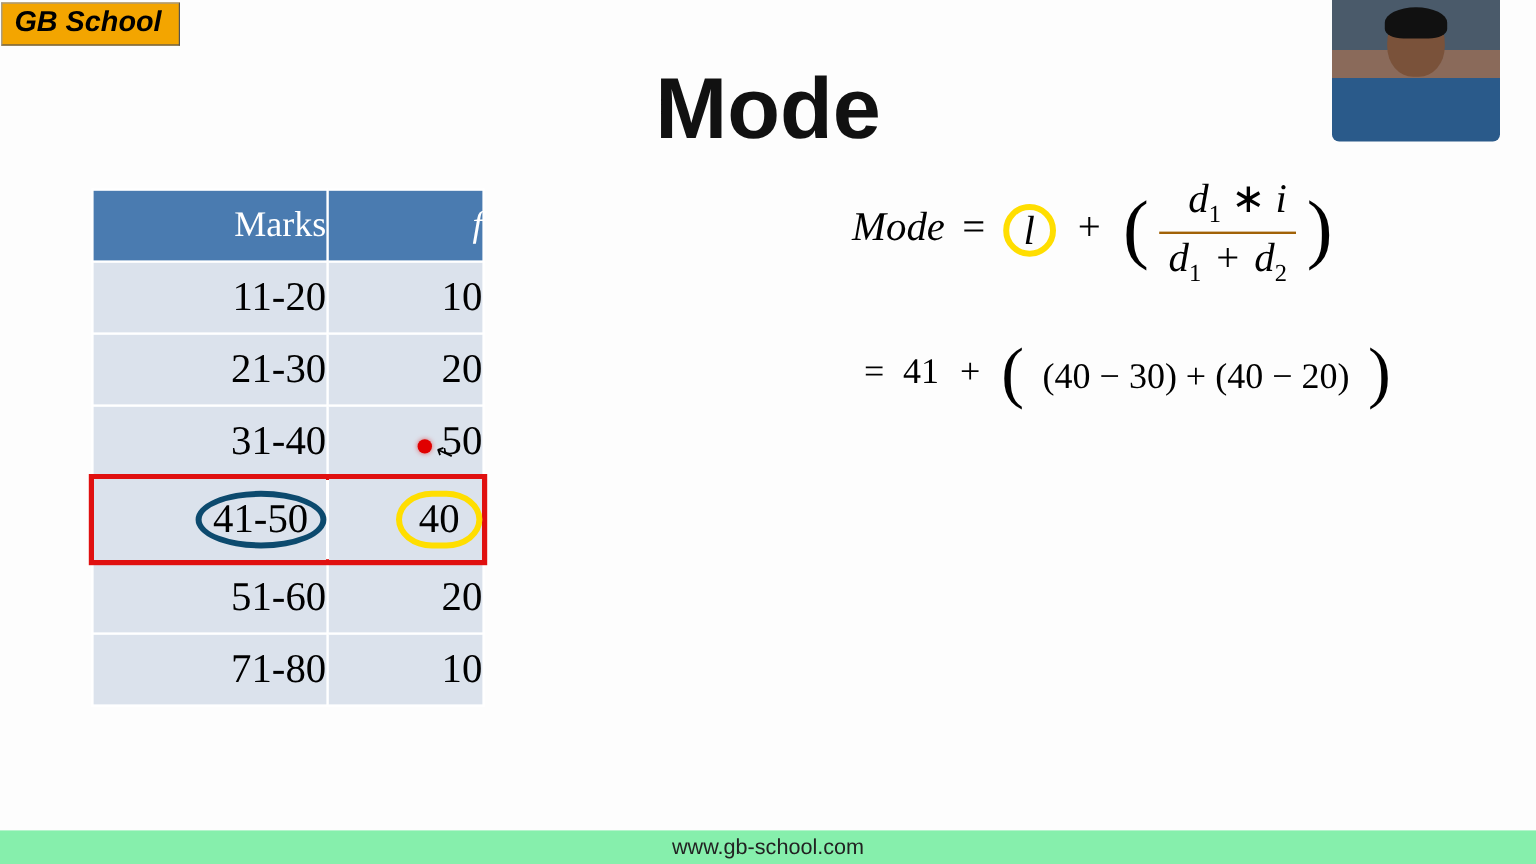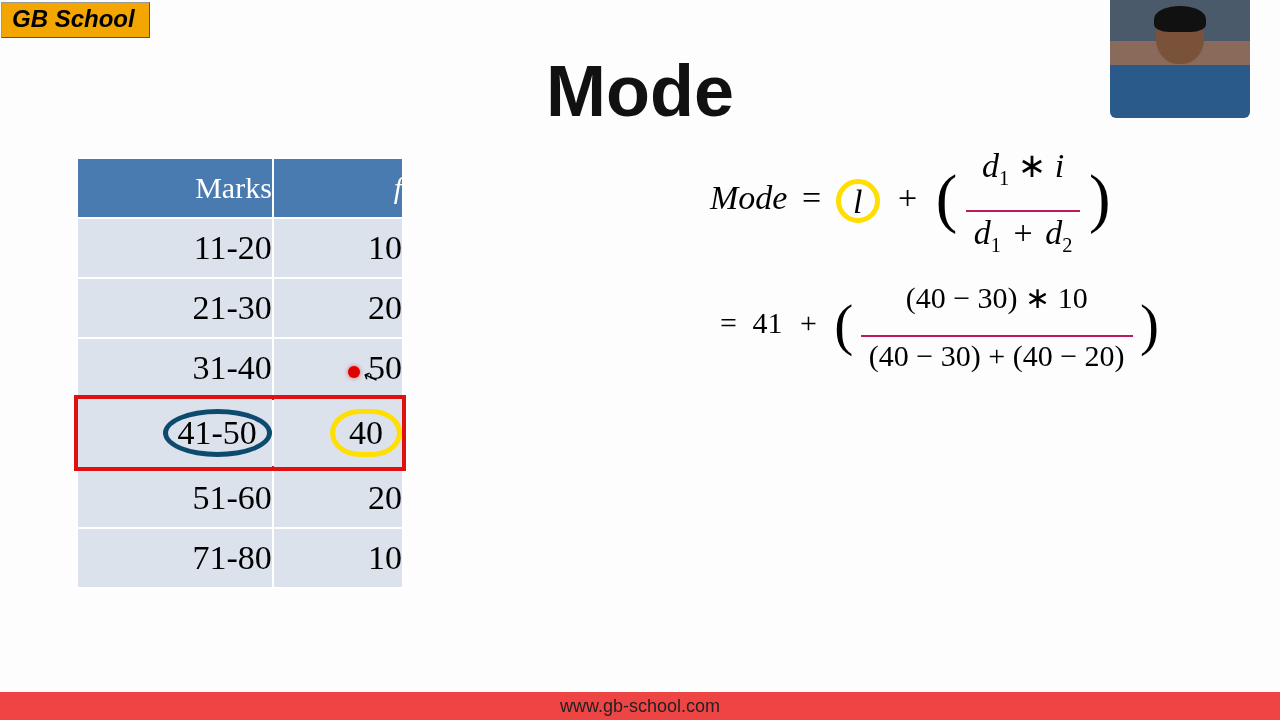--- a/index.html
+++ b/index.html
@@ -64,34 +64,34 @@
   .cursor-arrow {
     position:absolute; left:363px; top:366px; font-size:18px; color:#000;
     font-family: Arial, sans-serif; transform: rotate(-20deg);
   }
 
   
   .formula1 { position:absolute; left:710px; top:145px; font-size:34px; font-style:italic; font-family:'Times New Roman',serif; }
   .formula2 { position:absolute; left:720px; top:280px; font-size:30px; font-family:'Times New Roman',serif; }
 
   .frac { display:inline-block; vertical-align:middle; text-align:center; }
-  .frac .num { display:block; border-bottom:2px solid #be185d; padding:0 8px 20px; }
+  .frac .num { display:block; border-bottom:2px solid #a16207; padding:0 8px 2px;text-align:right; }
   .frac .den { display:block; padding:2px 8px 0; }
   .bigparen { font-size:1.9em; vertical-align:middle; font-style:normal; position:relative; top:-2px;}
   .sub { font-size:0.6em; vertical-align:sub; font-style:normal;}
   .it { font-style: italic; }
 
   .yellow-l {
     display:inline-block; border:5px solid #ffde00; border-radius:50%;
     width:44px; height:44px; line-height:36px; text-align:center; vertical-align:middle;
     font-style: italic;
   }
 
   .footer-bar {
-    position:absolute; left:0; right:0; bottom:0; height:28px; background:#ef4444;
+    position:absolute; left:0; right:0; bottom:0; height:28px; background:#86efac;
     text-align:center; font-family: Arial, sans-serif; font-size:18px; color:#222;
     line-height:28px;
   }
 </style>
 </head>
 <body>
 
 <div class="logo">GB School</div>
 
 <h1 class="title">Mode</h1>
@@ -160,19 +160,18 @@
   </span>
   <span class="bigparen">)</span>
 </div>
 
 <div class="formula2">
   <span style="margin-right:8px">=</span>
   <span>41</span>
   <span style="margin:0 10px">+</span>
   <span class="bigparen">(</span>
   <span class="frac">
-    <span class="num">(40 − 30) ∗ 10</span>
     <span class="den">(40 − 30) + (40 − 20)</span>
   </span>
   <span class="bigparen">)</span>
 </div>
 
 <div class="footer-bar">www.gb-school.com</div>
 
 </body></html>

